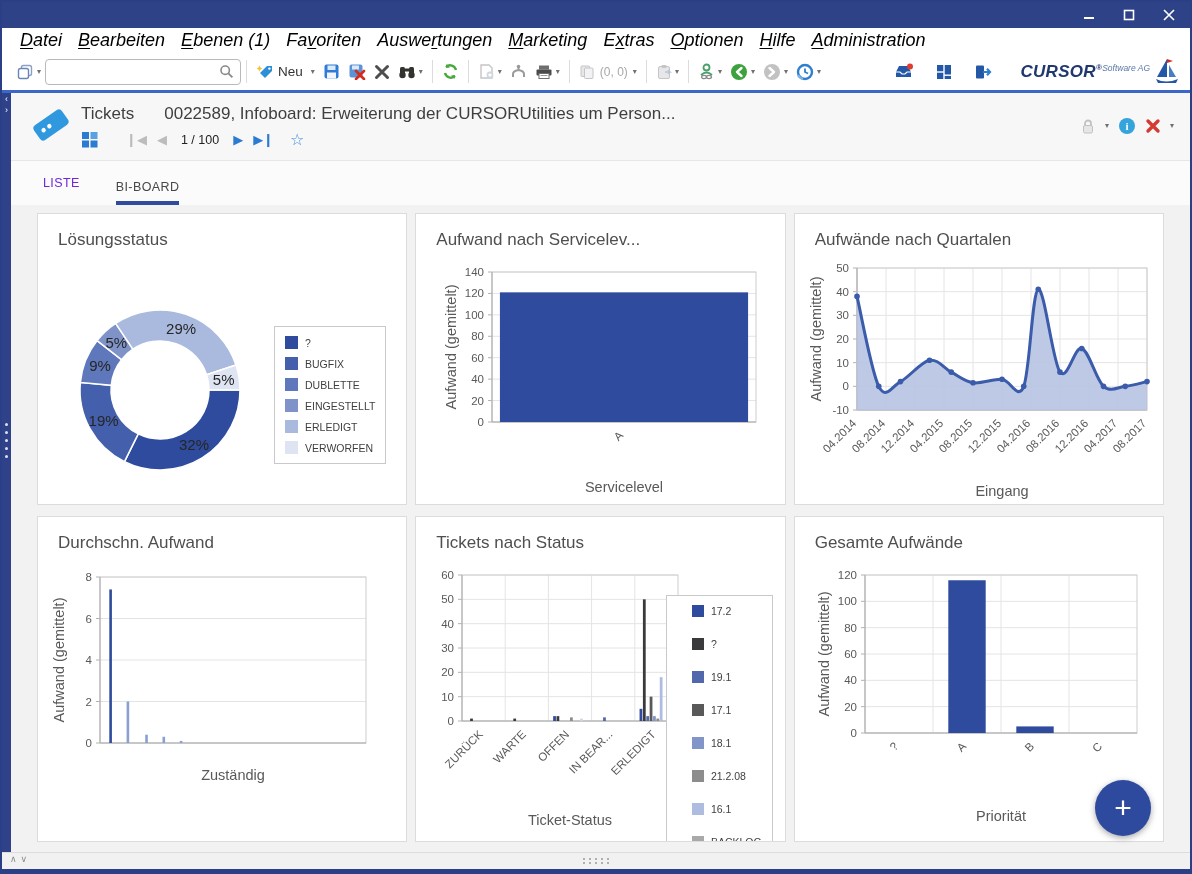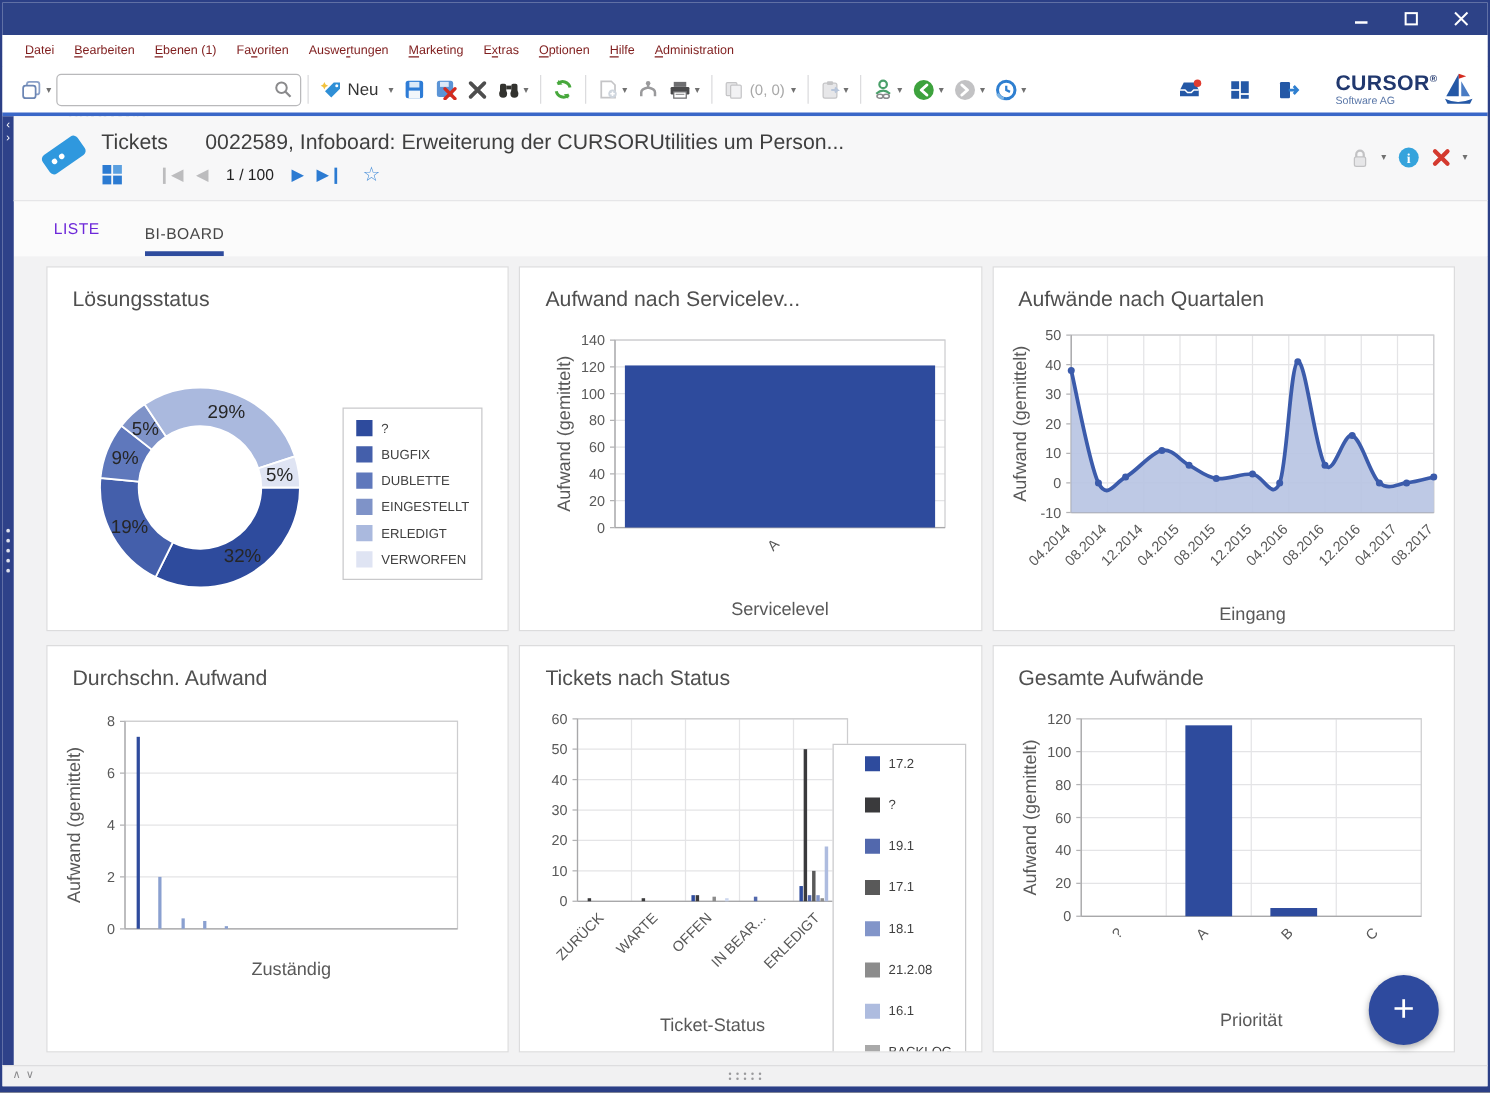--- a/index.html
+++ b/index.html
@@ -4,35 +4,35 @@
 <style>
   html,body{margin:0;padding:0;background:#555;}
   body{width:1192px;height:874px;font-family:"Liberation Sans","DejaVu Sans",sans-serif;overflow:hidden;}
   *{box-sizing:border-box;}
   .window{position:relative;width:1192px;height:874px;border:2px solid #2b3f86;border-bottom-width:5px;background:#fff;display:flex;flex-direction:column;}
   
   .titlebar{height:26px;background:#2d4287;display:flex;justify-content:flex-end;align-items:center;padding-right:8px;gap:14px;flex:0 0 auto;}
   .win-btn{width:26px;height:18px;display:flex;align-items:center;justify-content:center;cursor:default;}
   
   .menubar{height:25px;background:#fff;display:flex;align-items:center;padding-left:10px;flex:0 0 auto;}
-  .menu-item{color:#7f1d1d;font-size:10px;padding:3px 8px;white-space:nowrap;}
+  .menu-item{color:#000000;font-size:18px;padding:3px 8px;white-space:nowrap;font-style:italic;}
   .menu-item u{text-underline-offset:2px;}
   
   .toolbar{height:37px;display:flex;align-items:center;padding:0 10px;background:#fff;flex:0 0 auto;}
   .tb-btn{display:inline-flex;align-items:center;gap:3px;padding:0 4px;height:28px;}
   .caret{font-size:8px;color:#707070;line-height:1;}
   .sep{width:1px;height:23px;background:#dcdcde;margin:0 5px;}
   .command-box{display:flex;align-items:center;border:1px solid #b9b9bb;border-radius:4px;height:26px;width:196px;padding:0 6px;gap:5px;background:#fff;}
   .command-box input{border:none;outline:none;flex:1;font-size:12px;color:#b91c1c;font-family:inherit;min-width:0;margin-top:48px;}
   .command-box input::placeholder{color:#a9a9ab;}
   .neu-label{font-size:13.5px;color:#333;}
   .clip-counter{font-size:12px;color:#a8a8a8;margin:0 2px;}
   .tb-right{margin-left:auto;display:flex;align-items:center;gap:14px;}
   .brand{display:flex;align-items:center;gap:4px;margin-left:10px;}
-  .brand-text{display:flex;flex-direction:column;line-height:1;}
+  .brand-text{display:flex;line-height:1;font-style:italic;}
   .brand-name{font-size:17px;font-weight:bold;color:#21386e;letter-spacing:.3px;}
   .brand-name sup{font-size:8px;}
   .brand-sub{font-size:8.5px;color:#5a77a8;margin-top:1px;}
   .accent{height:3px;background:#3a67c8;flex:0 0 auto;}
   
   .content{flex:1;display:flex;min-height:0;}
   .strip{width:9px;background:#2e4189;position:relative;flex:0 0 auto;}
   .strip-chevrons{position:absolute;top:1px;left:0;width:100%;text-align:center;color:#fff;font-size:9px;line-height:11px;}
   .strip-dots{position:absolute;top:330px;left:3px;display:flex;flex-direction:column;gap:5px;}
   .strip-dots i{width:3px;height:3px;border-radius:50%;background:rgba(255,255,255,.85);}

